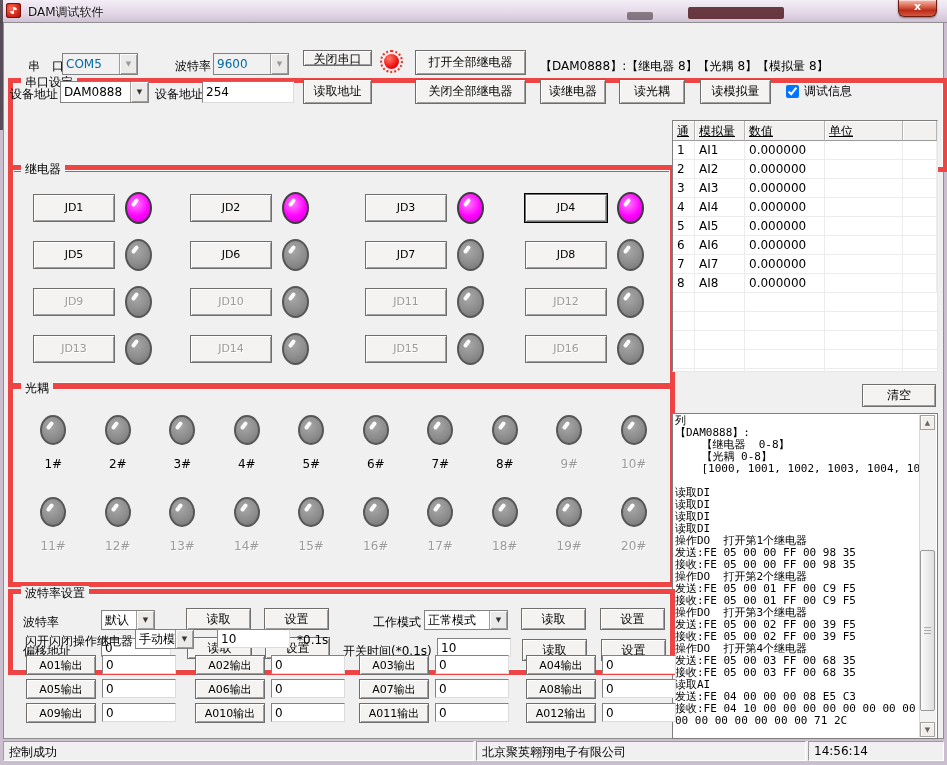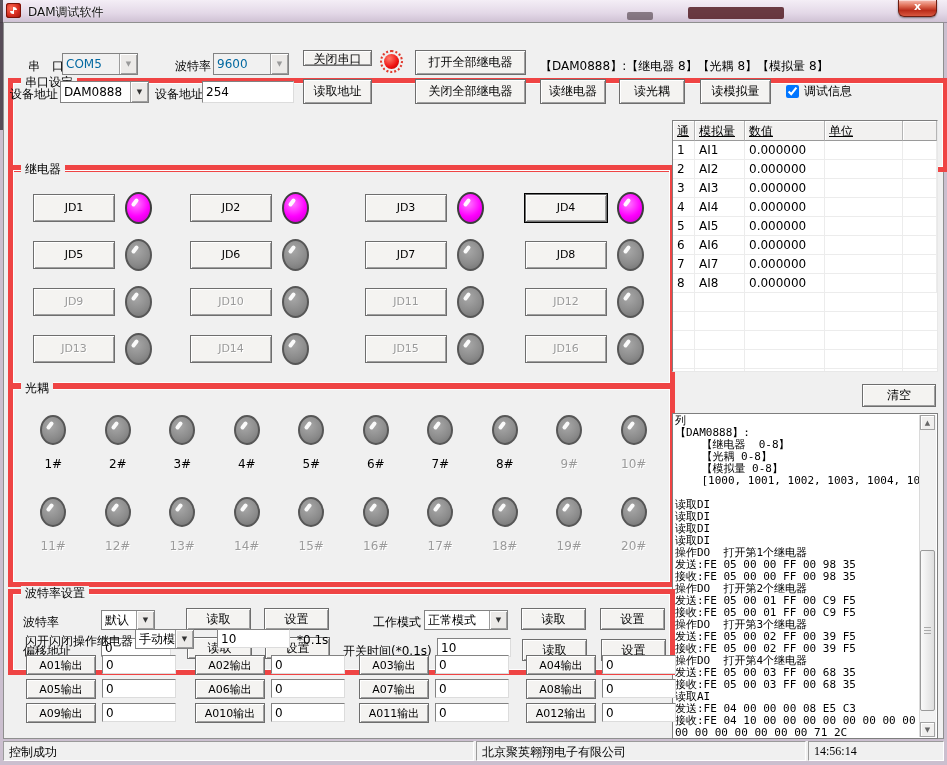--- a/index.html
+++ b/index.html
@@ -88,21 +88,21 @@
   .vsb-thumb{position:absolute;left:0;width:15px;top:42%;height:50%;background:linear-gradient(to right,#fafafa,#dedede);
     border:1px solid #9a9a9a;box-sizing:border-box;border-radius:2px;}
   .vsb-thumb::after{content:"";position:absolute;left:3px;right:3px;top:calc(50% - 4px);height:7px;
     background:repeating-linear-gradient(to bottom,#aaa 0 1px,transparent 1px 3px);}
   
   .out-grid{position:absolute;left:26px;top:655px;width:645px;display:grid;grid-template-columns:169px 164px 167px 1fr;grid-auto-rows:24px;}
   .out-cell{display:flex;align-items:flex-start;gap:6px;}
   .out-btn{width:70px;height:20px;font-size:11px;flex:0 0 70px;}
   .out-field{width:74px;height:19px;}
   
-  .statusbar{position:absolute;left:3px;top:741px;width:941px;height:20px;background:#f0f0f0;display:flex;gap:2px;box-sizing:border-box;font-family:Liberation Serif, serif;}
+  .statusbar{position:absolute;left:3px;top:741px;width:941px;height:20px;background:#f0f0f0;display:flex;gap:2px;box-sizing:border-box;}
   .sb-pane{border:1px solid;border-color:#9b9b9b #ffffff #ffffff #9b9b9b;padding:2px 0 0 5px;font-size:12px;
     overflow:hidden;white-space:nowrap;box-sizing:border-box;}
   .checkbox-wrap{position:absolute;display:flex;align-items:center;gap:5px;}
   .checkbox-wrap input{width:13px;height:13px;margin:0;}
 </style>
 </head>
 <body>
 
 <div class="window">
 
@@ -427,21 +427,20 @@
     <div class="log-content">
 
         <div class="log-line">列</div>
 
         <div class="log-line">【DAM0888】:</div>
 
         <div class="log-line">    【继电器  0-8】</div>
 
         <div class="log-line">    【光耦 0-8】</div>
 
-        <div class="log-line">    【模拟量 0-8】</div>
 
         <div class="log-line">    [1000, 1001, 1002, 1003, 1004, 1000]</div>
 
         <div class="log-line"></div>
 
         <div class="log-line">读取DI</div>
 
         <div class="log-line">读取DI</div>
 
         <div class="log-line">读取DI</div>

